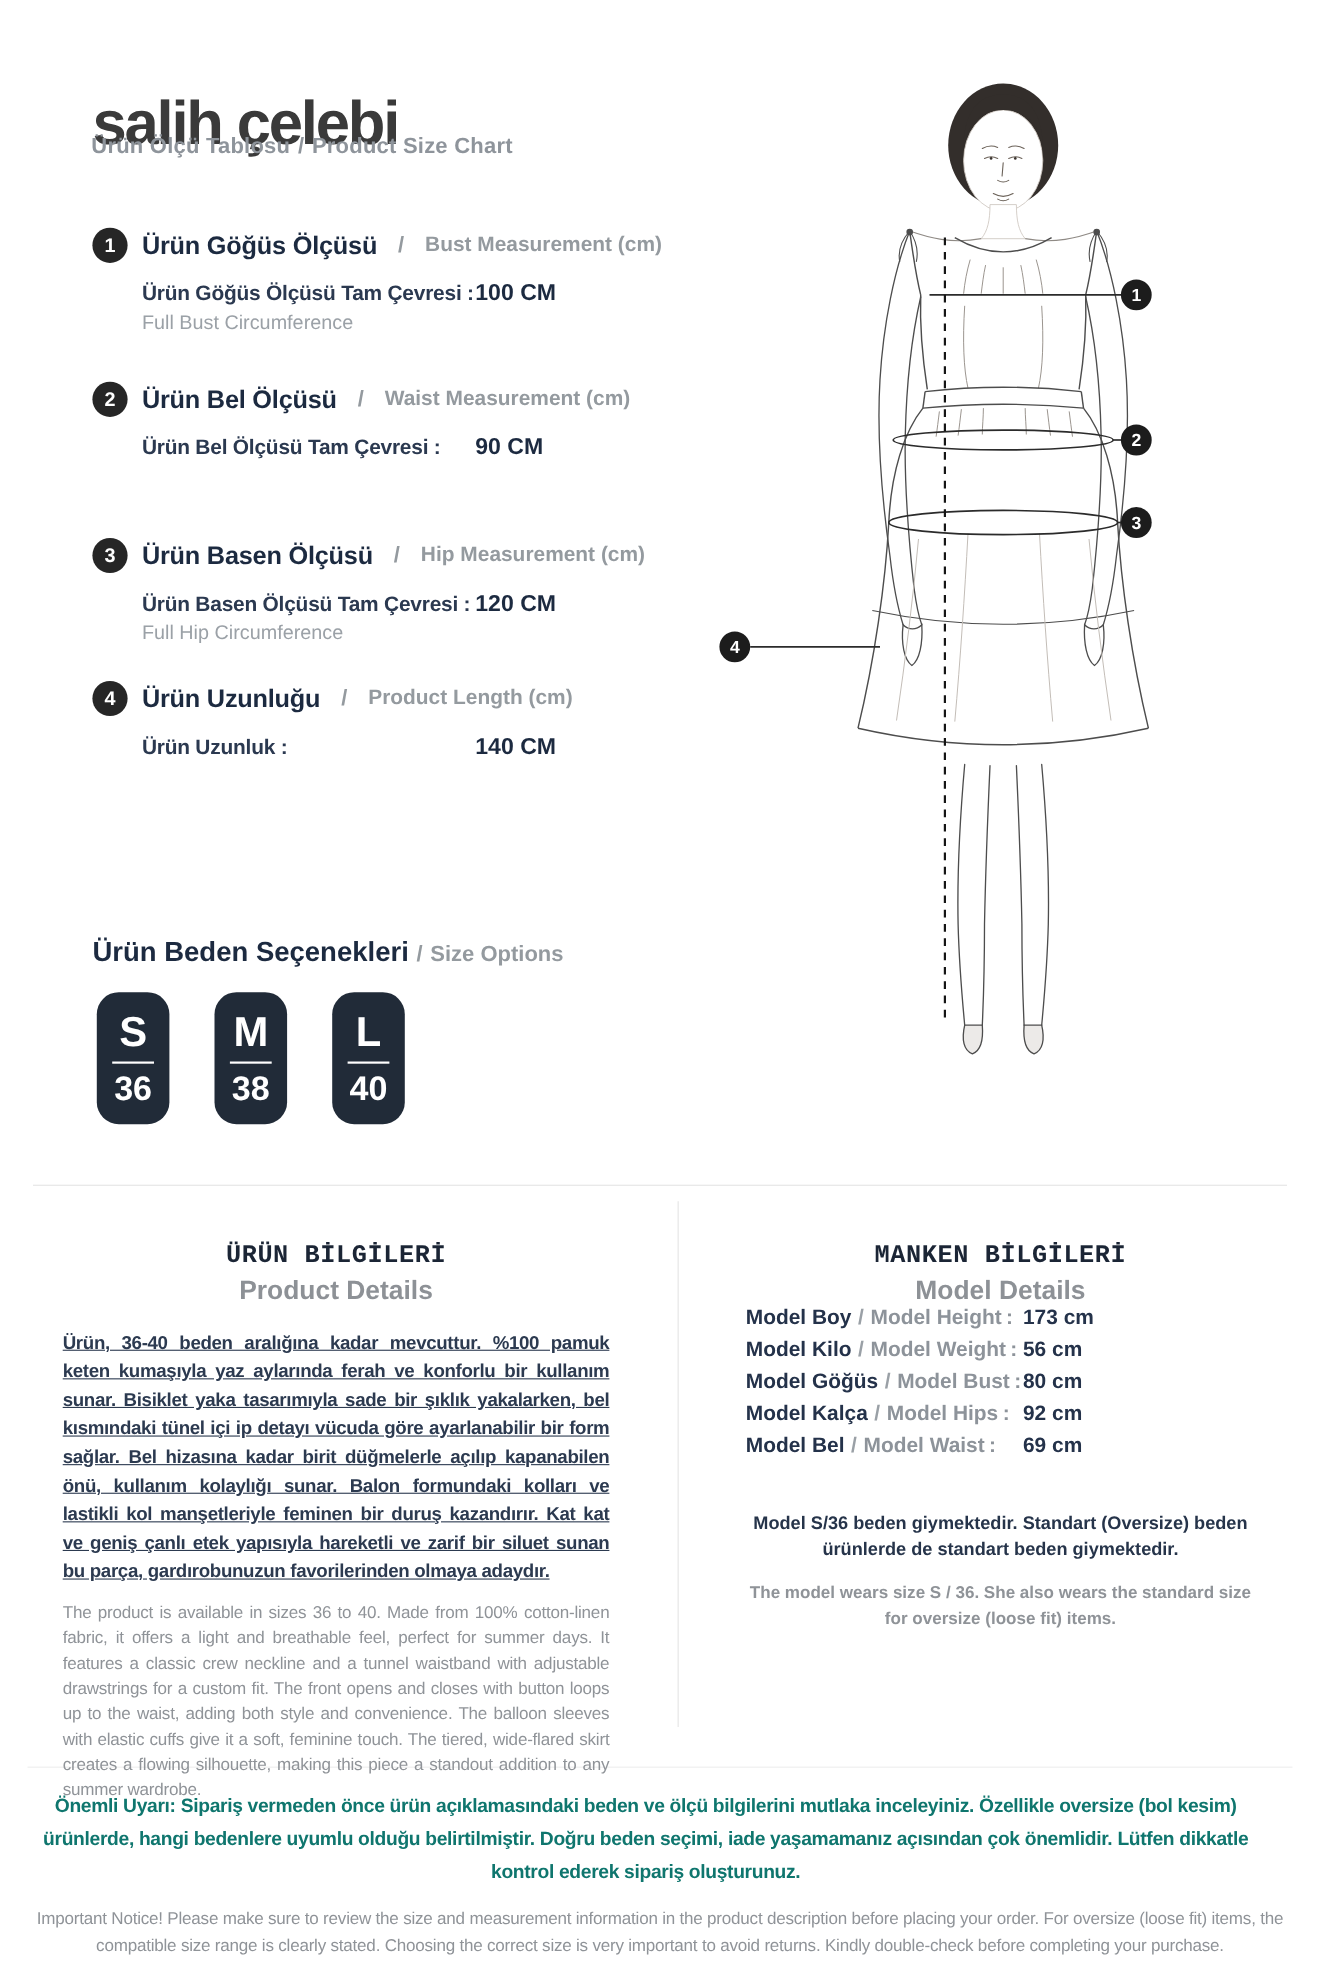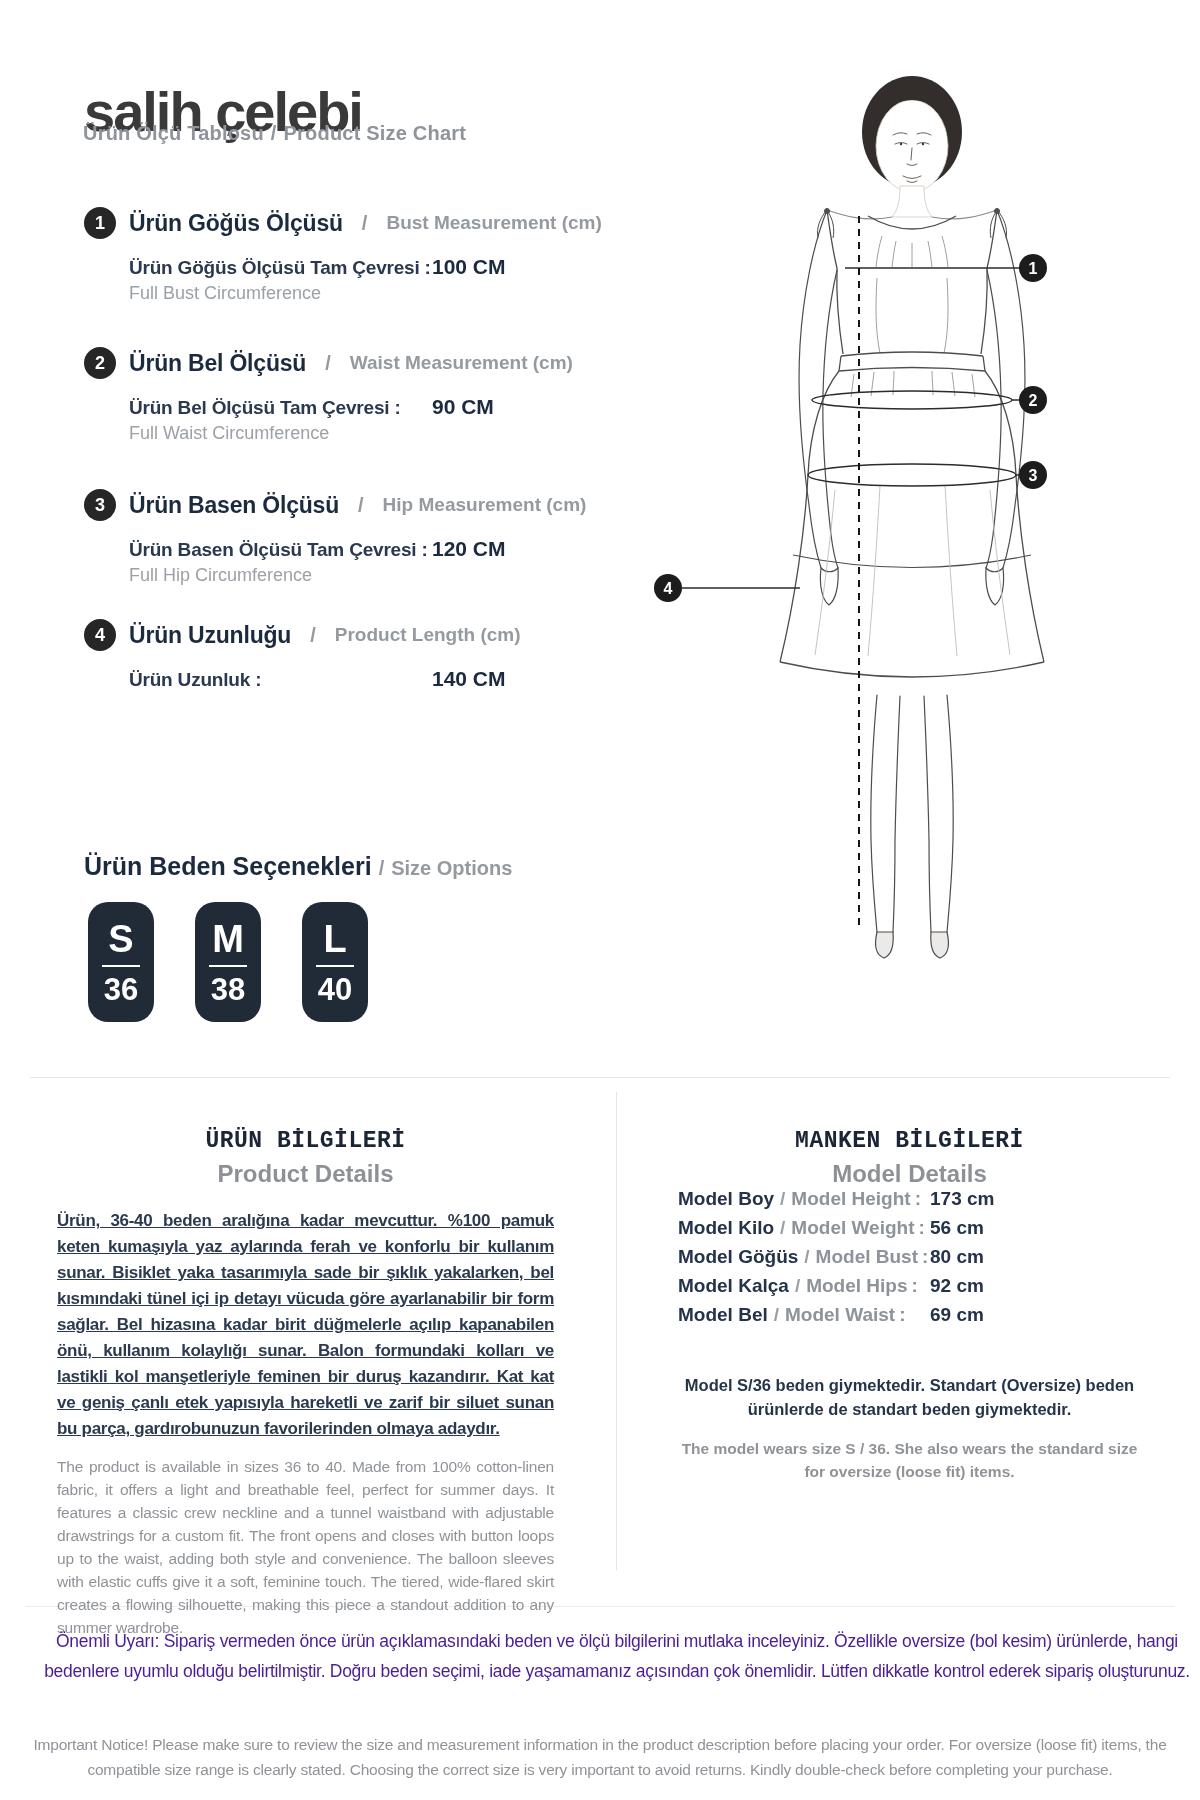--- a/index.html
+++ b/index.html
@@ -63,22 +63,22 @@
   .m-row .sep { color:#9aa0a6; font-weight:600; margin:0 6px; }
   .m-row .en { color:#8d939a; font-weight:600; }
   .m-row .colon { color:#8d939a; font-weight:600; margin-left:4px; }
   .m-row .val { font-weight:700; color:#24324a; }
   .model-note-tr { margin-top:40px; text-align:center; font-size:16.5px; font-weight:700;
                    color:#26344a; line-height:24px; }
   .model-note-en { margin-top:16px; text-align:center; font-size:15.5px; font-weight:700;
                    color:#8f9398; line-height:23px; }
 
   
-  .warn-tr { position:absolute; left:42px; top:1626px; width:1150px; text-align:center;
-             font-size:17.5px; font-weight:400; color:#4c1d95; line-height:30px; letter-spacing:-0.3px; }
+  .warn-tr { position:absolute; left:12px; top:1626px; width:1150px; text-align:center;
+             font-size:17.5px; font-weight:700; color:#0f766e; line-height:30px; letter-spacing:-0.3px; }
   .warn-en { position:absolute; left:25px; top:1732px; width:1150px; text-align:center;
              font-size:15.5px; font-weight:500; color:#8f9398; line-height:25px; letter-spacing:-0.2px; }
 </style>
 </head>
 <body>
 
 <div class="page">
 
   <div class="logo">salih çelebi</div>
   <div class="tagline">
@@ -103,21 +103,20 @@
     <div class="m-title-row">
       <div class="m-circle">2</div>
       <span class="m-title-tr">Ürün Bel Ölçüsü</span>
       <span class="m-title-sep">/</span>
       <span class="m-title-en">Waist Measurement (cm)</span>
     </div>
     <div class="m-sub">
       <span class="m-sub-label">Ürün Bel Ölçüsü Tam Çevresi :</span>
       <span class="m-value">90 CM</span>
     </div>
-    <div class="m-gray">Full Waist Circumference</div>
   </div>
 
   <div class="m-item" style="top:488px">
     <div class="m-title-row">
       <div class="m-circle">3</div>
       <span class="m-title-tr">Ürün Basen Ölçüsü</span>
       <span class="m-title-sep">/</span>
       <span class="m-title-en">Hip Measurement (cm)</span>
     </div>
     <div class="m-sub">

